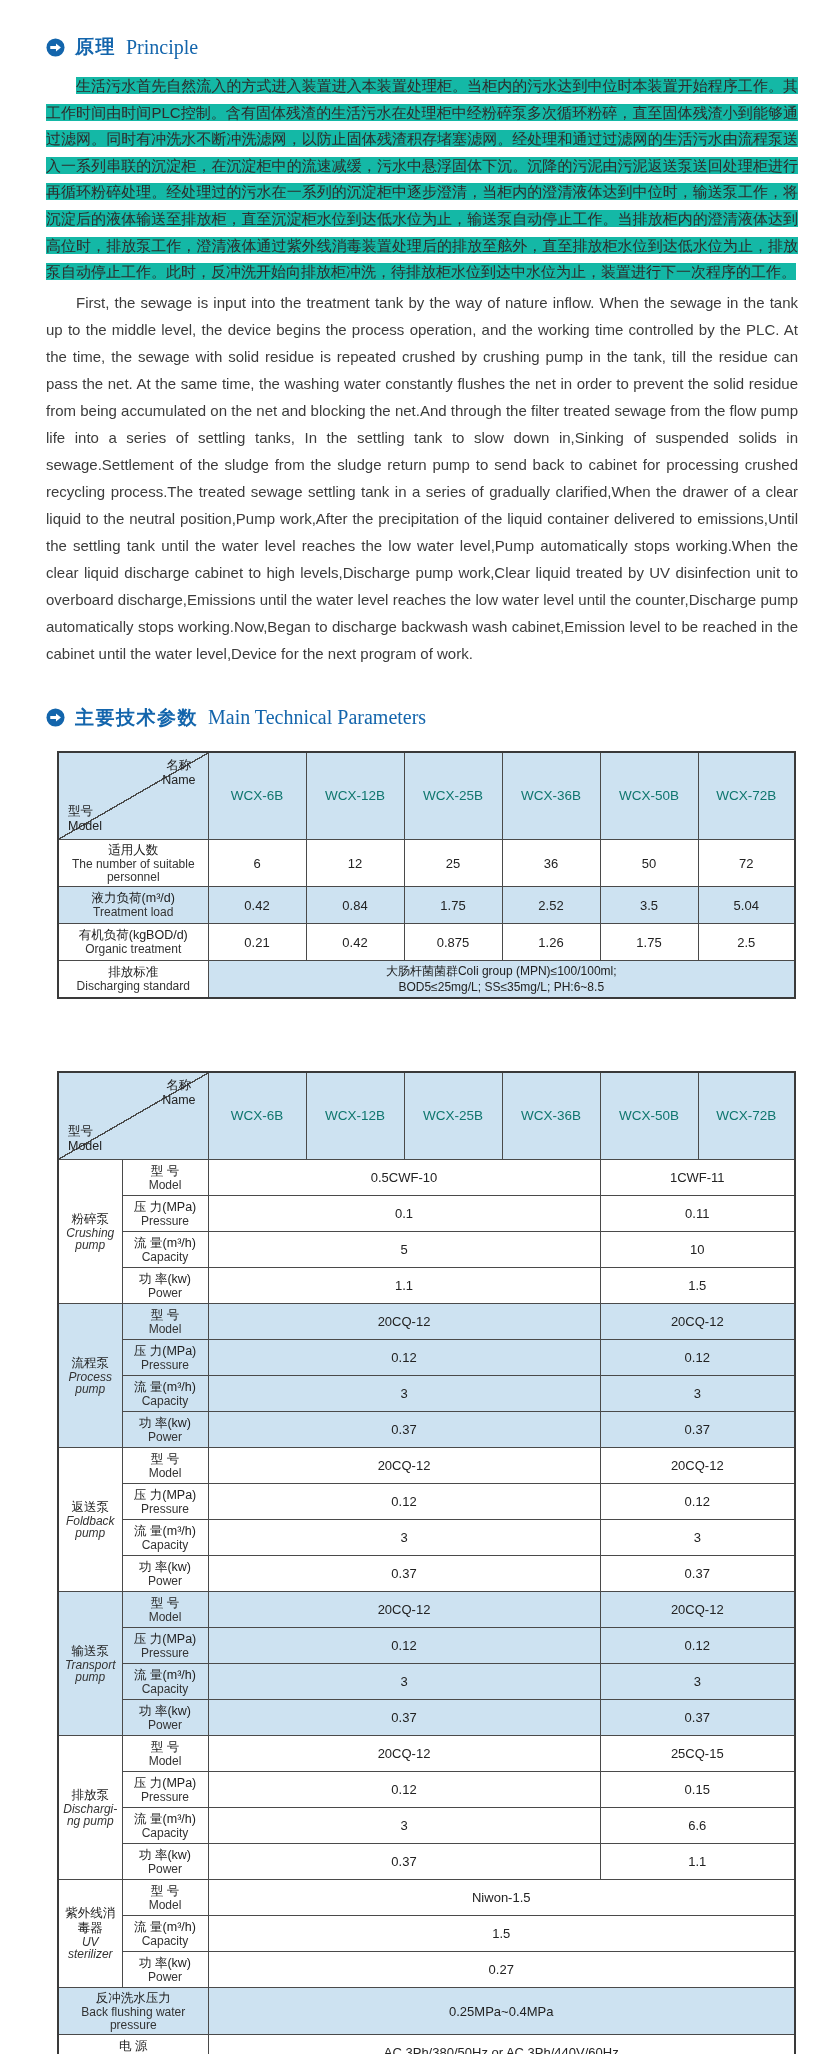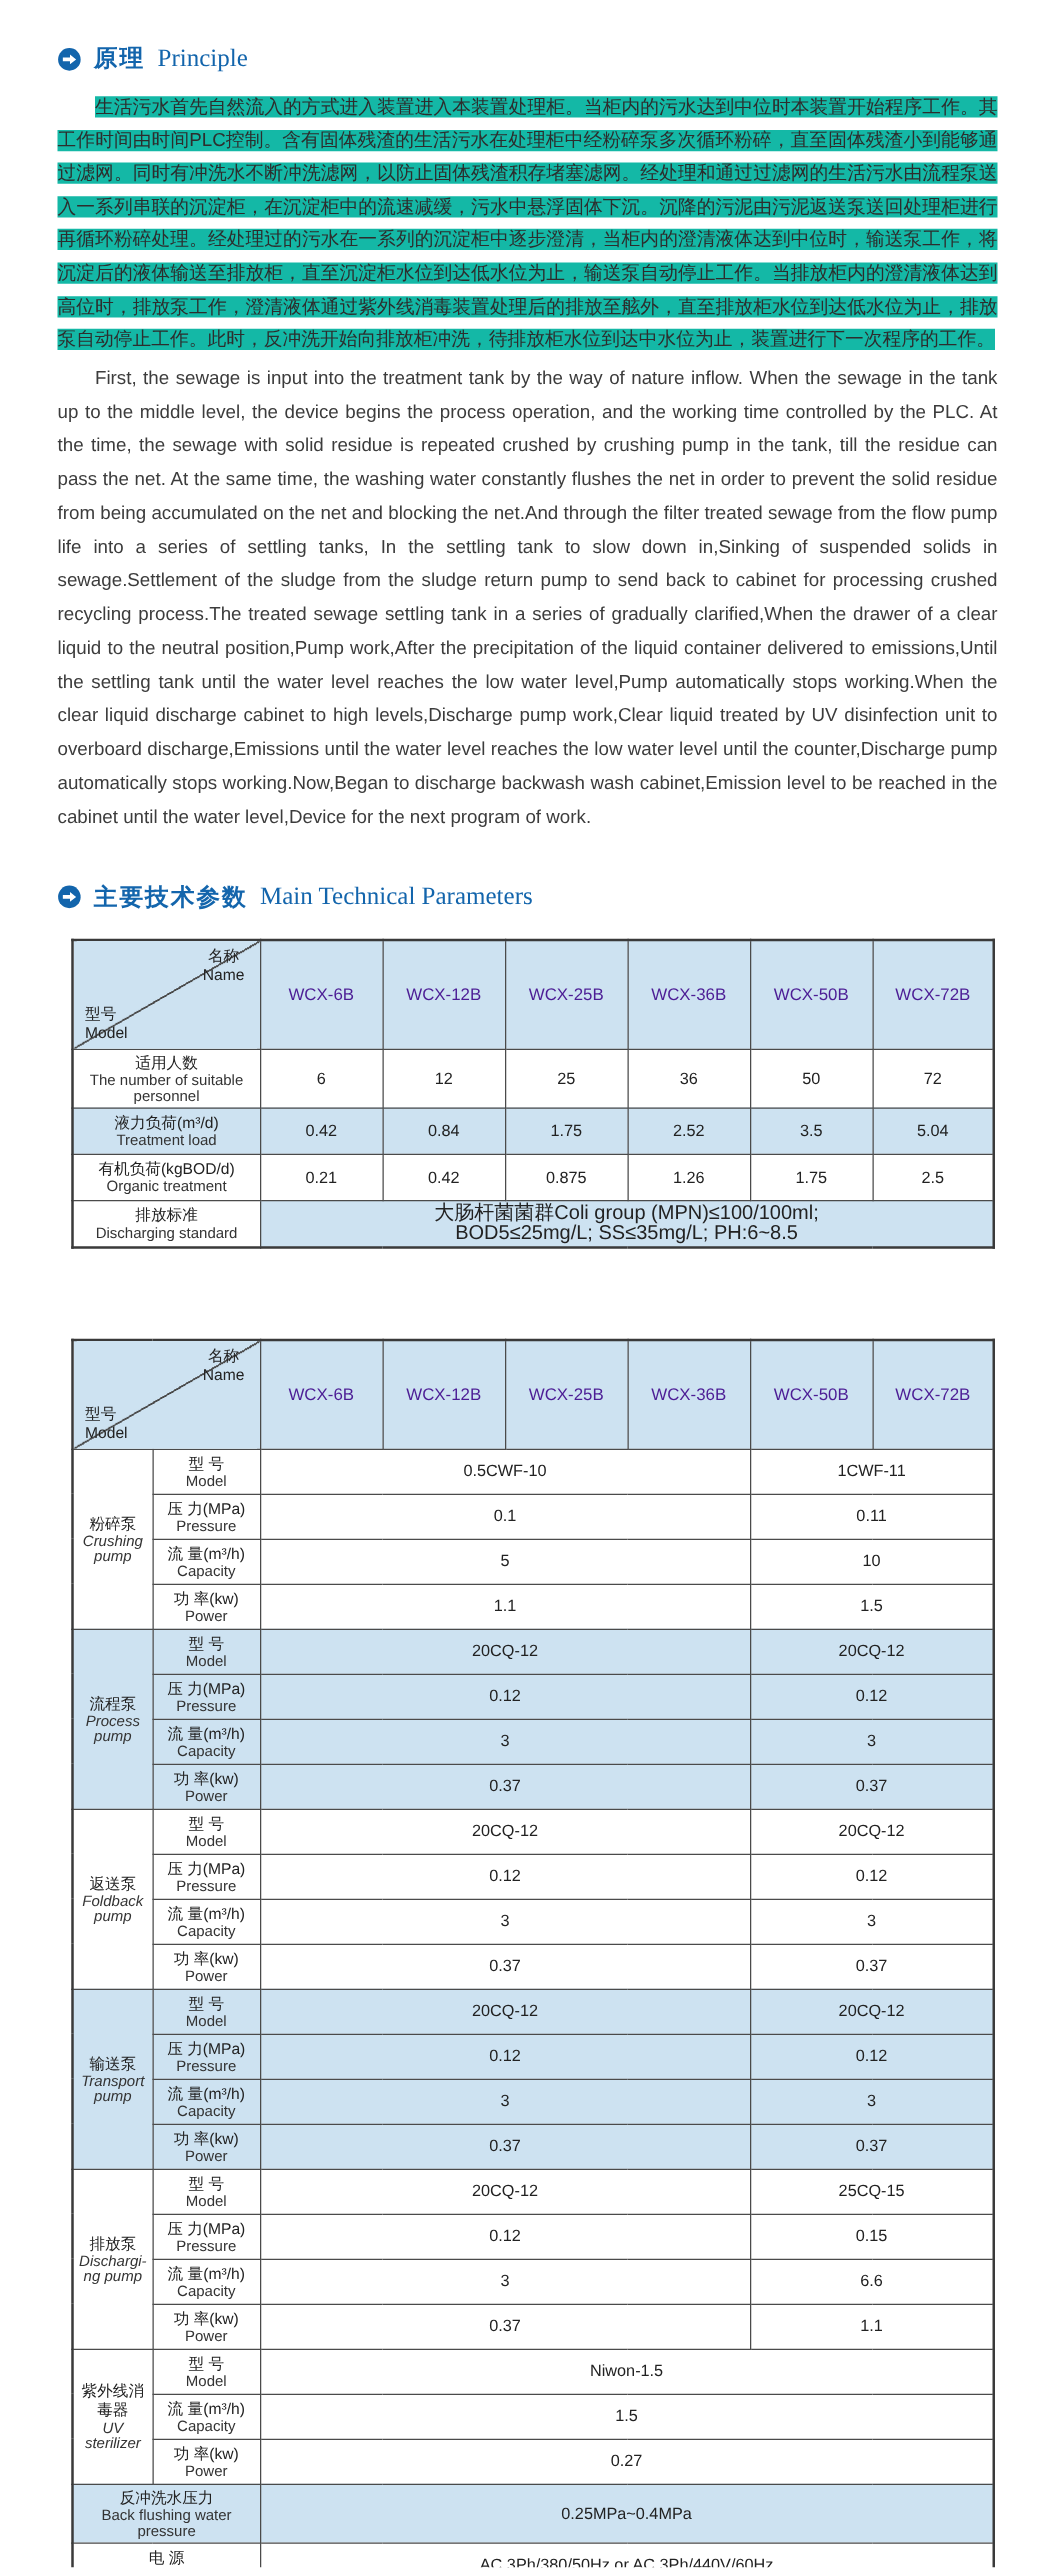--- a/index.html
+++ b/index.html
@@ -15,34 +15,34 @@
   .para-zh{font-size:15px;line-height:26.6px;color:#2d2d2d;text-indent:2em;}
   .para-zh .hl{background:#14b8a6;}
   .para-en{font-size:15px;line-height:27px;color:#3c3c3c;text-indent:2em;margin-top:3px;}
   
   .sec2{margin-top:38px;}
   table{border-collapse:collapse;table-layout:fixed;margin-left:11px;border:2px solid #3a3a3a;}
   .t1{margin-top:20px;}
   .t2{margin-top:72px;}
   td,th{border:1px solid #4a4a4a;text-align:center;vertical-align:middle;padding:2px 3px;font-weight:normal;}
   .blue{background:#cde2f1;}
-  .model-th{font-size:13.5px;color:#4c1d95;}
+  .model-th{font-size:13.5px;color:#0f766e;}
   .lz{display:block;font-size:12.5px;line-height:16px;color:#222;}
   .le{display:block;font-size:12px;line-height:13px;color:#333;}
   .val{font-size:13px;color:#222;}
   .t1 td{height:32px;}
   .t2 td{height:31px;}
   .corner{position:relative;height:54px;padding:16px;
     background-image:linear-gradient(to bottom right,transparent calc(50% - 0.7px),#4a4a4a calc(50% - 0.7px),#4a4a4a calc(50% + 0.7px),transparent calc(50% + 0.7px));}
   .corner .tr{position:absolute;top:5px;right:12px;text-align:center;}
   .corner .bl{position:absolute;bottom:5px;left:9px;text-align:left;}
   .corner span{display:block;font-size:12.5px;line-height:15px;color:#222;}
   .grp .lz{font-size:12.5px;line-height:15px;}
   .grp .le{font-size:12px;line-height:12px;font-style:italic;}
-  .std .val{display:block;font-size:16px;line-height:16px;}
+  .std .val{display:block;font-size:12px;line-height:16px;}
 </style>
 </head>
 <body>
 
 <div class="page">
 
   <section>
     <h2 class="sec-heading">
       <svg class="bullet-icon" viewBox="0 0 20 20">
         <circle cx="10" cy="10" r="9.5" fill="#1365ac"></circle>

